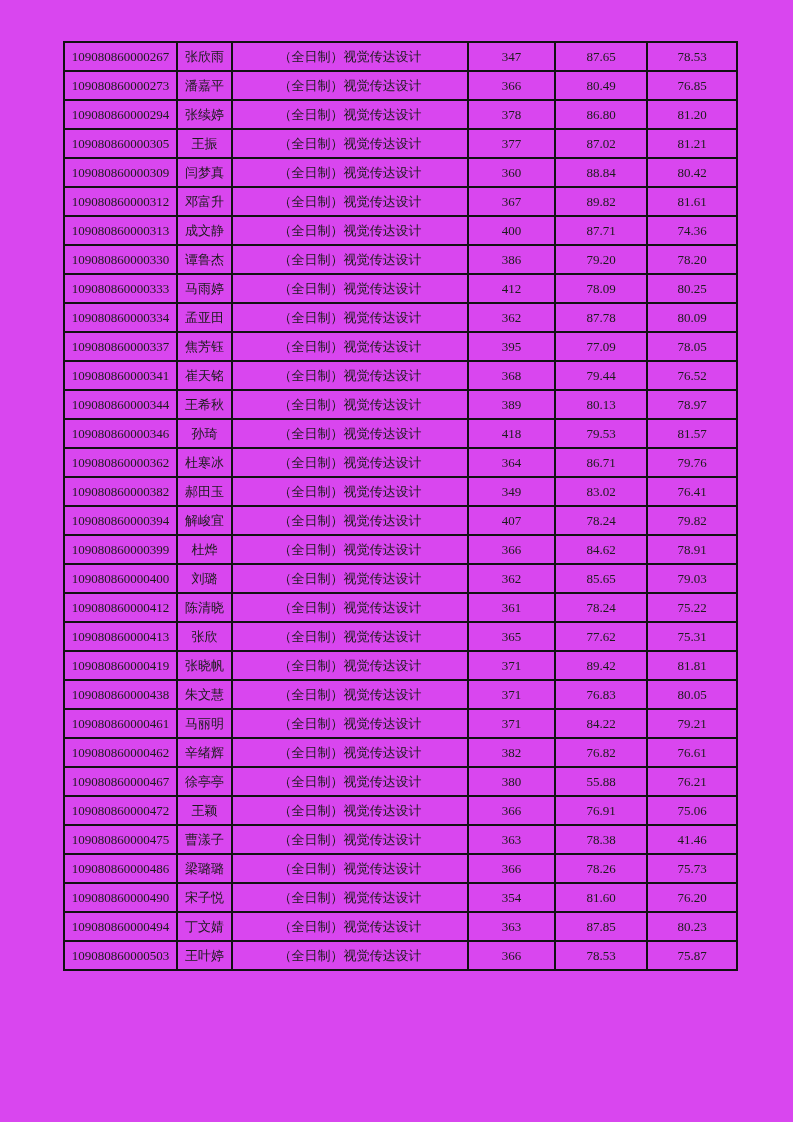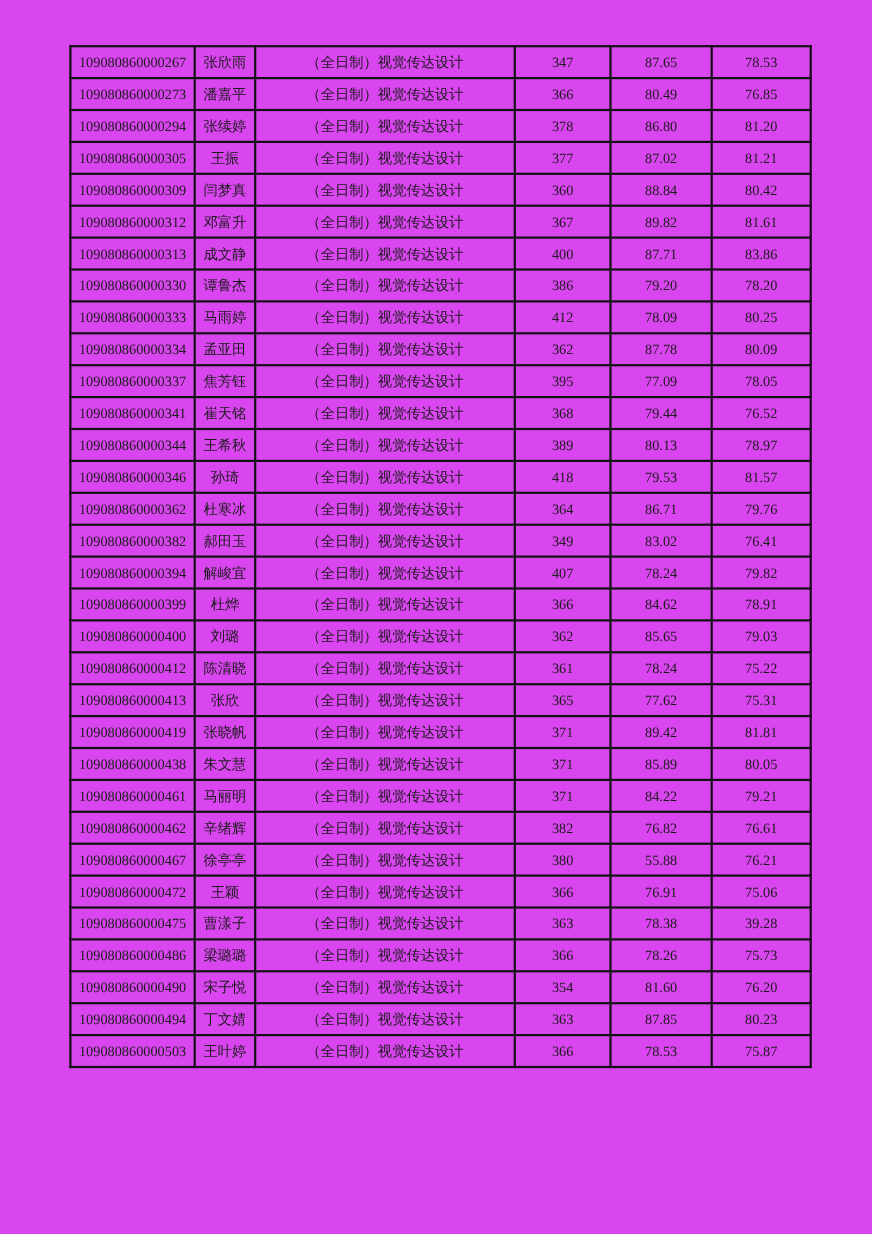--- a/index.html
+++ b/index.html
@@ -114,21 +114,21 @@
           <td class="col-score">89.82</td>
           <td class="col-score">81.61</td>
         </tr>
 
         <tr>
           <td class="col-id">109080860000313</td>
           <td class="col-name">成文静</td>
           <td class="col-program">（全日制）视觉传达设计</td>
           <td class="col-score">400</td>
           <td class="col-score">87.71</td>
-          <td class="col-score">83.86</td>
+          <td class="col-score">74.36</td>
         </tr>
 
         <tr>
           <td class="col-id">109080860000330</td>
           <td class="col-name">谭鲁杰</td>
           <td class="col-program">（全日制）视觉传达设计</td>
           <td class="col-score">386</td>
           <td class="col-score">79.20</td>
           <td class="col-score">78.20</td>
         </tr>
@@ -259,21 +259,21 @@
           <td class="col-score">371</td>
           <td class="col-score">89.42</td>
           <td class="col-score">81.81</td>
         </tr>
 
         <tr>
           <td class="col-id">109080860000438</td>
           <td class="col-name">朱文慧</td>
           <td class="col-program">（全日制）视觉传达设计</td>
           <td class="col-score">371</td>
-          <td class="col-score">85.89</td>
+          <td class="col-score">76.83</td>
           <td class="col-score">80.05</td>
         </tr>
 
         <tr>
           <td class="col-id">109080860000461</td>
           <td class="col-name">马丽明</td>
           <td class="col-program">（全日制）视觉传达设计</td>
           <td class="col-score">371</td>
           <td class="col-score">84.22</td>
           <td class="col-score">79.21</td>
@@ -305,21 +305,21 @@
           <td class="col-score">76.91</td>
           <td class="col-score">75.06</td>
         </tr>
 
         <tr>
           <td class="col-id">109080860000475</td>
           <td class="col-name">曹漾子</td>
           <td class="col-program">（全日制）视觉传达设计</td>
           <td class="col-score">363</td>
           <td class="col-score">78.38</td>
-          <td class="col-score">39.28</td>
+          <td class="col-score">41.46</td>
         </tr>
 
         <tr>
           <td class="col-id">109080860000486</td>
           <td class="col-name">梁璐璐</td>
           <td class="col-program">（全日制）视觉传达设计</td>
           <td class="col-score">366</td>
           <td class="col-score">78.26</td>
           <td class="col-score">75.73</td>
         </tr>

